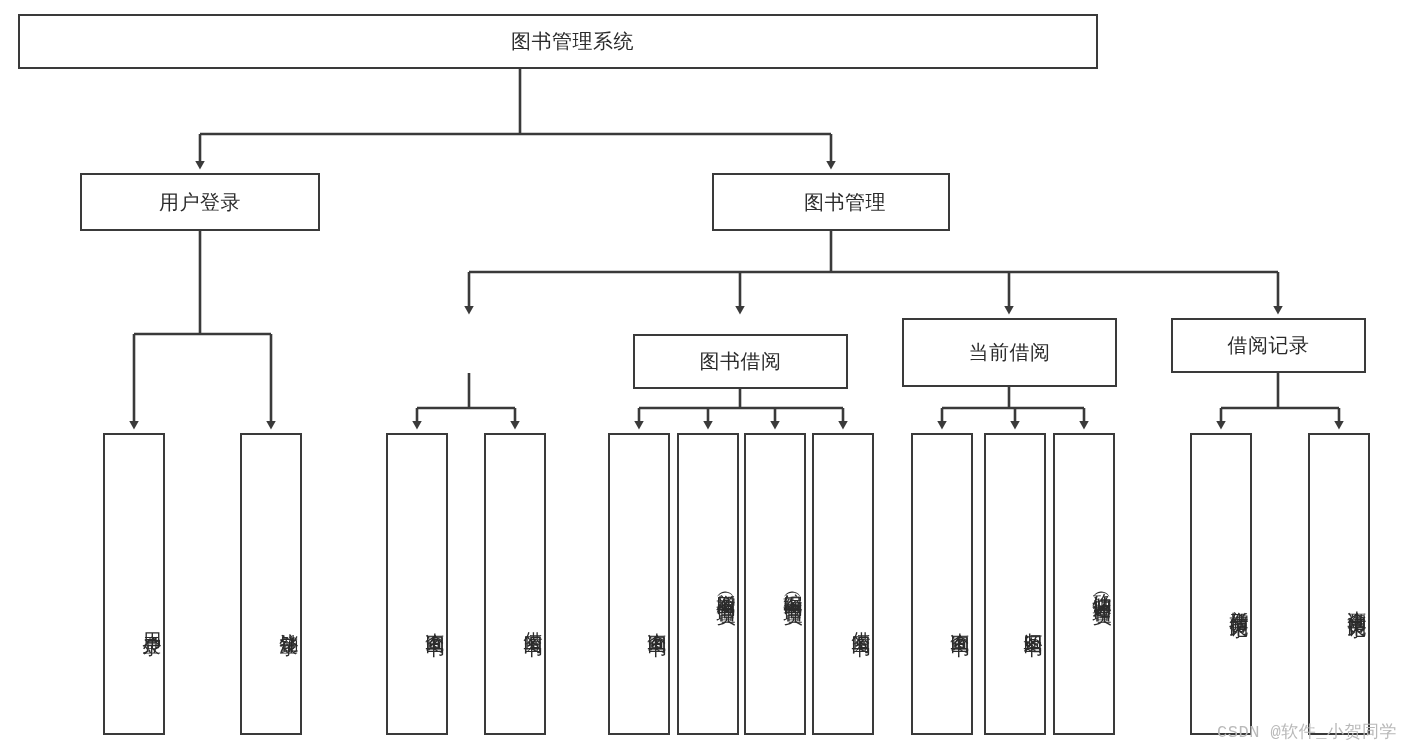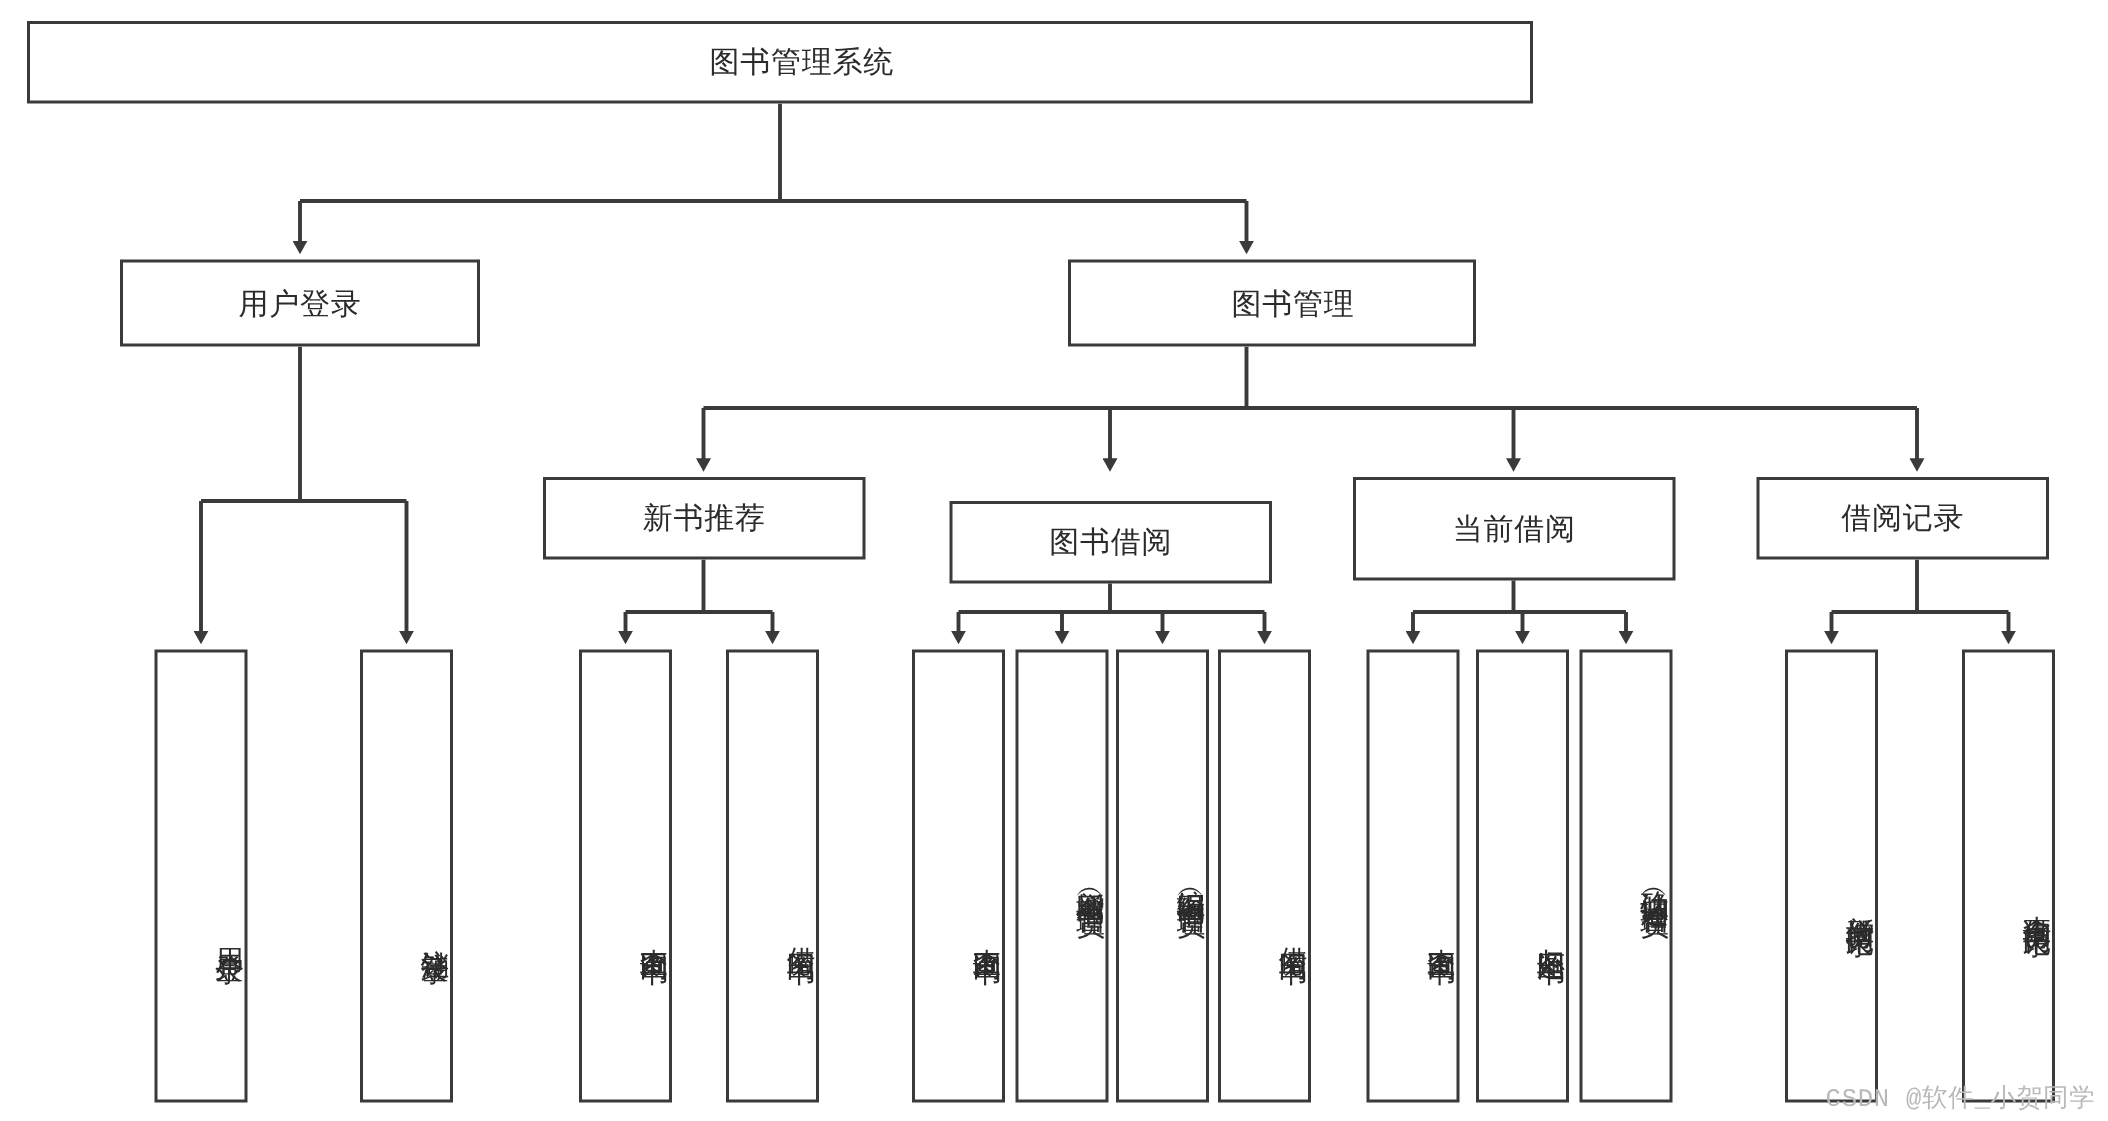--- a/index.html
+++ b/index.html
@@ -116,35 +116,32 @@
       <path d="M1015,408 L1015,422" marker-end="url(#arrowhead)"></path>
       <path d="M1084,408 L1084,422" marker-end="url(#arrowhead)"></path>
 
       <path d="M1278,373 L1278,408"></path>
       <path d="M1221,408 L1339,408"></path>
       <path d="M1221,408 L1221,422" marker-end="url(#arrowhead)"></path>
       <path d="M1339,408 L1339,422" marker-end="url(#arrowhead)"></path>
     </g>
   </svg>
 
-  <div class="node horizontal" style="left:18px; top:14px; width:1004px; height:55px;padding-left:29px;">
+  <div class="node horizontal" style="left:18px; top:14px; width:1080px; height:55px;padding-left:29px;">
     <span class="node-label">图书管理系统</span>
   </div>
 
   <div class="node horizontal" style="left:80px; top:173px; width:240px; height:58px;">
     <span class="node-label">用户登录</span>
   </div>
 
-  <div class="node horizontal" style="left:712px; top:173px; width:272px; height:58px;padding-left:28px;">
+  <div class="node horizontal" style="left:712px; top:173px; width:238px; height:58px;padding-left:28px;">
     <span class="node-label">图书管理</span>
   </div>
 
-  <div class="node horizontal" style="left:362px; top:318px; width:215px; height:55px;">
-    <span class="node-label">新书推荐</span>
-  </div>
 
   <div class="node horizontal" style="left:633px; top:318px; width:215px; height:55px;margin-top:16px;">
     <span class="node-label">图书借阅</span>
   </div>
 
   <div class="node horizontal" style="left:902px; top:318px; width:215px; height:69px;">
     <span class="node-label">当前借阅</span>
   </div>
 
   <div class="node horizontal" style="left:1171px; top:318px; width:195px; height:55px;">

